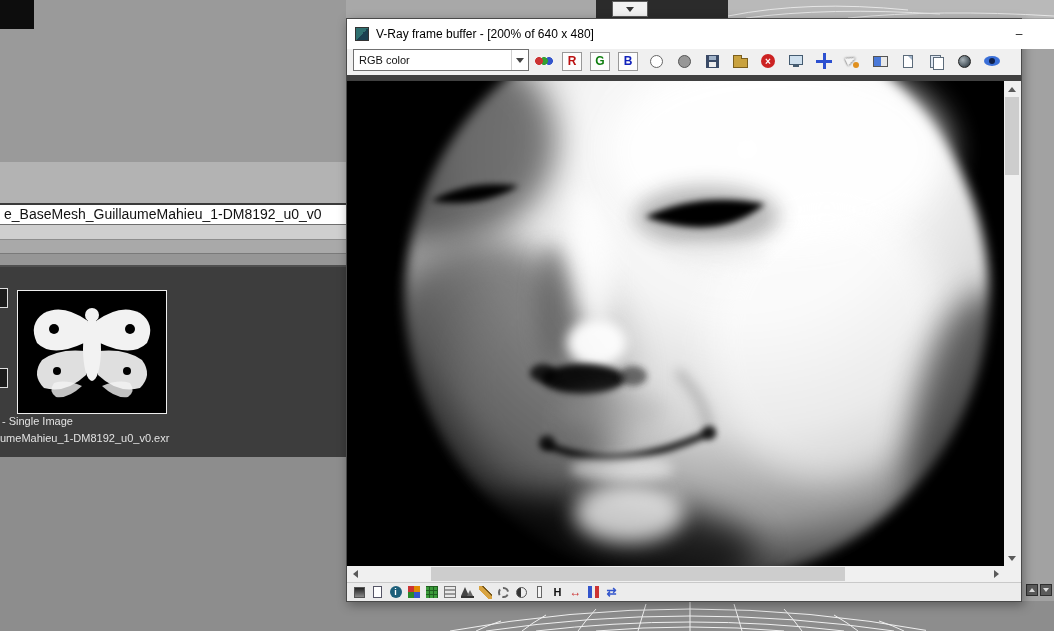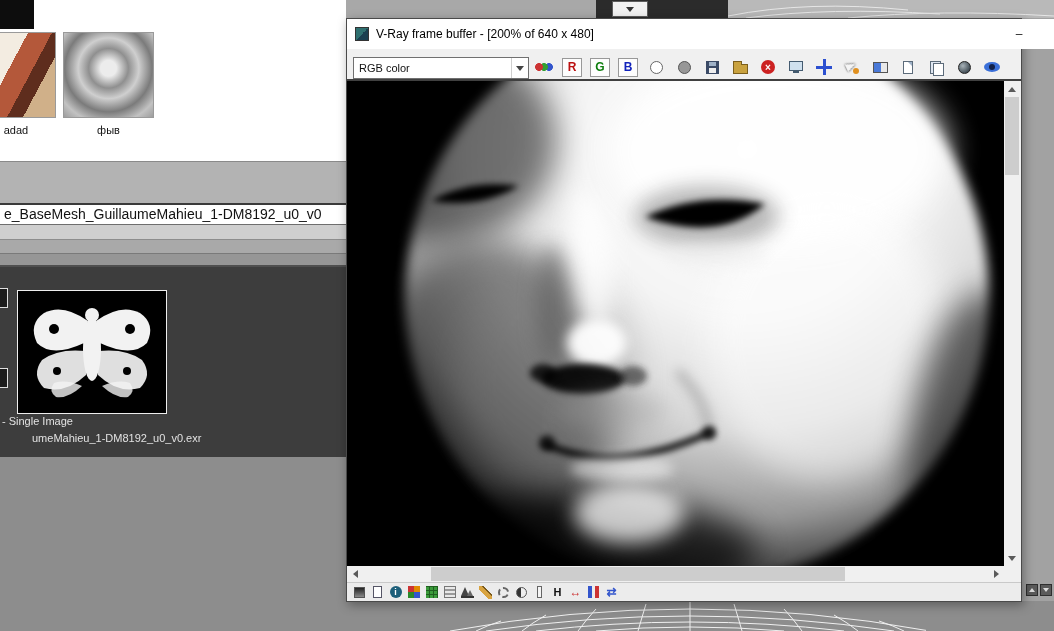--- a/index.html
+++ b/index.html
@@ -28,21 +28,21 @@
   .bar1 { left:0; top:225px; width:346px; height:15px; background:#cfcfcf; border-bottom:1px solid #8d8d8d; }
   .bar2 { left:0; top:240px; width:346px; height:14px; background:#a9a9a9; border-bottom:1px solid #7a7a7a; }
   .bar3 { left:0; top:254px; width:346px; height:13px; background:#969696; border-bottom:2px solid #4f4f4f; }
 
   .dark-panel { left:0; top:267px; width:374px; height:190px; background:#3d3d3d; }
   .slot { position:absolute; left:-1px; width:9px; height:20px; background:#1c1c1c; border:1px solid #dedede; }
   .slot-1 { top:21px; } .slot-2 { top:101px; }
   .map-thumb { position:absolute; left:17px; top:23px; width:150px; height:124px; border:1px solid #eeeeee; background:#000; }
   .panel-line { position:absolute; font-size:11px; color:#e2e2e2; white-space:nowrap; }
   .mode-line { left:2px; top:148px; }
-  .file-line { left:0px; top:165px;padding-left:32px; }
+  .file-line { left:0px; top:165px; }
   .bottom-gray { left:0; top:457px; width:346px; height:174px; background:#8d8d8d; }
 
   .top-strip { left:346px; top:0; width:708px; height:18px; background:#a8a8a8; }
   .top-dark { left:596px; top:0; width:132px; height:18px; background:#2b2b2b; }
   .top-dropdown { left:612px; top:1px; width:36px; height:16px; background:#f1f1f1; border:1px solid #5c5c5c;
     display:flex; align-items:center; justify-content:center; }
   .caret-down { width:0; height:0; border-left:4px solid transparent; border-right:4px solid transparent; border-top:5px solid #333; }
   .top-right { left:728px; top:0; width:326px; height:18px; background:#b9b9b9; }
 
   .right-strip { left:1021px; top:18px; width:33px; height:583px; background:#a2a2a2; }
@@ -61,21 +61,21 @@
   .titlebar { position:absolute; left:0; top:0; width:787px; height:30px; background:#ffffff;
     display:flex; align-items:center; padding-left:8px; }
   .vfb-icon { width:14px; height:14px; border:1px solid #333;
     background:linear-gradient(135deg,#2f7070 0 50%, #1a3f50 50%); flex:0 0 auto; }
   .title-text { font-size:12px; color:#000; margin-left:7px; flex:1 1 auto; white-space:nowrap; overflow:hidden; }
   .win-controls { display:flex; height:30px; }
   .win-btn { width:46px; height:30px; display:flex; align-items:center; justify-content:center;
     font-size:12px; color:#222; }
 
   .toolbar { position:absolute; left:0; top:30px; width:674px; height:32px; background:#f0f0f0;
-    border-bottom:2px solid #404040; display:flex; align-items:flex-end; padding-left:6px; }
+    border-bottom:6px solid #404040; display:flex; align-items:flex-start; padding-left:6px; }
   .channel-dd { width:176px; height:22px; background:#fff; border:1px solid #707070;
     display:flex; align-items:center; font-size:11px; color:#111; }
   .channel-dd .dd-text { flex:1 1 auto; padding-left:5px; }
   .dd-arrow-box { width:17px; height:20px; display:flex; align-items:center; justify-content:center; border-left:1px solid #cfcfcf; }
   .dd-caret { width:0;height:0;border-left:4px solid transparent;border-right:4px solid transparent;border-top:5px solid #444; }
 
   .tbi { width:26px; height:24px; margin-left:2px; display:flex; align-items:center; justify-content:center; border-radius:2px; }
 
   .g-circles { width:18px; height:12px;
     background: radial-gradient(circle at 4px 6px, #cc3333 0 3.6px, transparent 4.2px),
@@ -162,30 +162,20 @@
   .s-stereo { width:11px; height:12px; background:linear-gradient(90deg,#3355cc 0 4px, transparent 4px 7px, #cc3333 7px 11px); }
   .s-swap { color:#3355cc; font-weight:bold; font-size:12px; }
 
   svg { display:block; }
 </style>
 </head>
 <body>
 
 <div id="screen">
 
-  <div class="abs files-panel">
-    <div class="abs thumb thumb-1">
-      <div class="img"></div>
-    </div>
-    <div class="abs thumb thumb-2">
-      <div class="img"></div>
-    </div>
-    <div class="abs thumb-label lbl-1">adad</div>
-    <div class="abs thumb-label lbl-2">фыв</div>
-  </div>
   <div class="abs black-corner"></div>
 
   <div class="abs mid-gray"></div>
   <div class="abs name-field">e_BaseMesh_GuillaumeMahieu_1-DM8192_u0_v0</div>
   <div class="abs bar1"></div>
   <div class="abs bar2"></div>
   <div class="abs bar3"></div>
 
   <div class="abs dark-panel">
     <div class="slot slot-1"></div>

